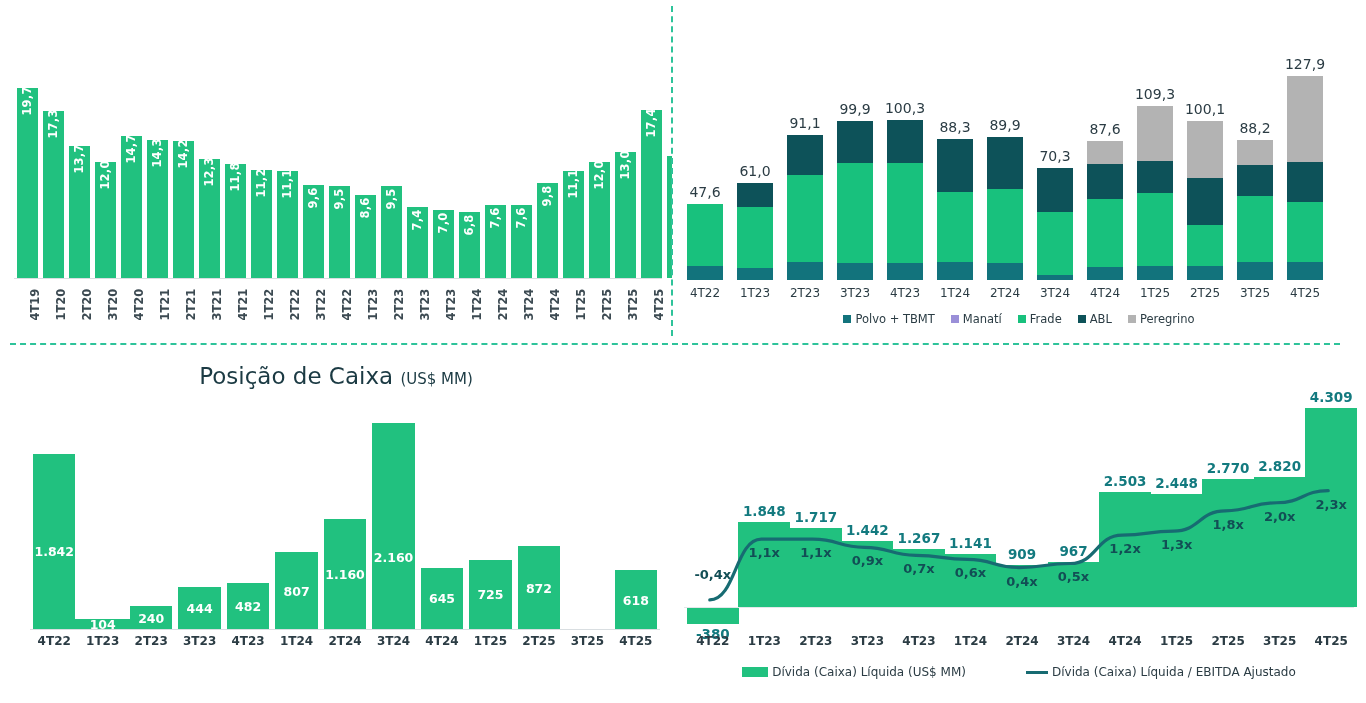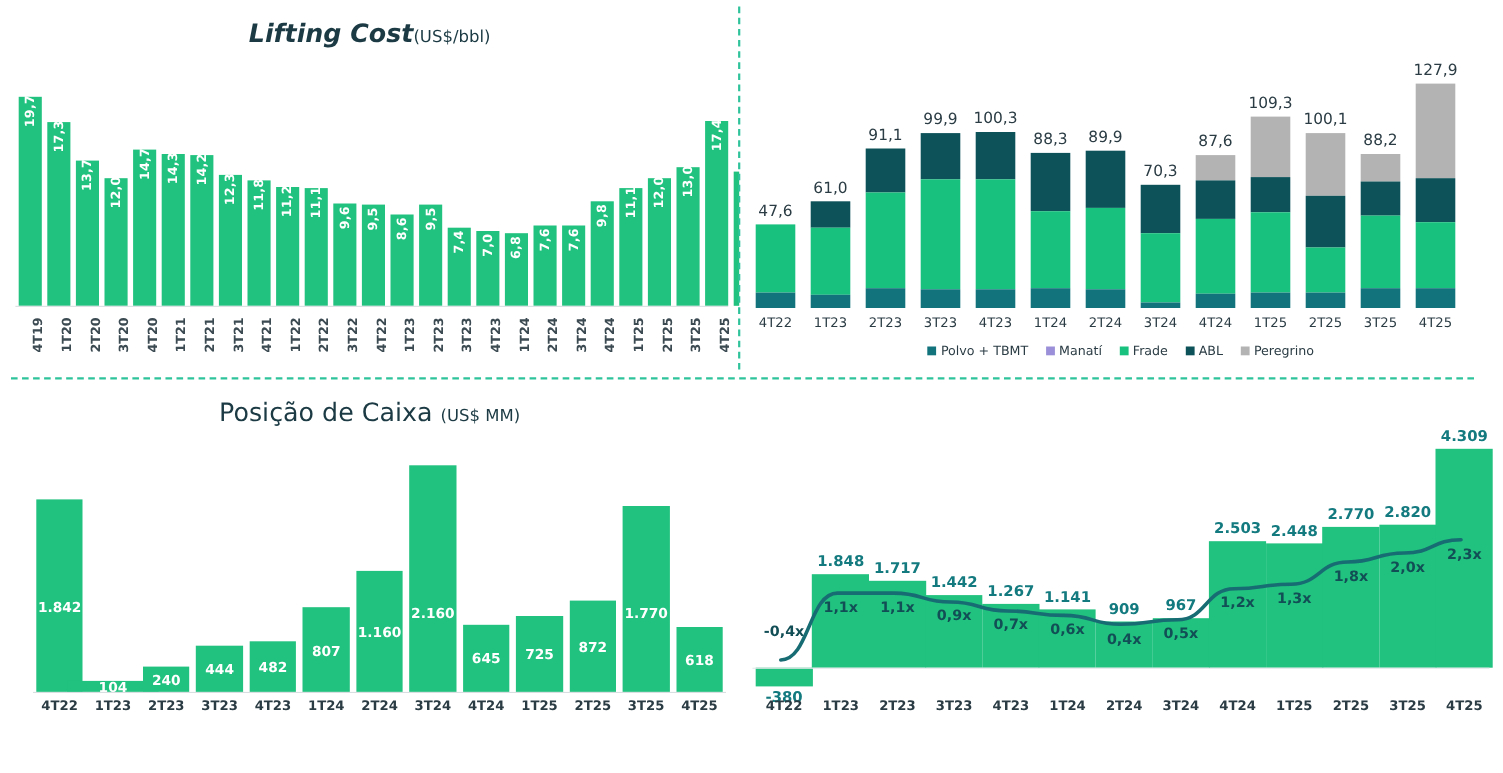--- a/index.html
+++ b/index.html
@@ -98,23 +98,20 @@
   #divida .xlab{font-size:12px;font-weight:700;color:#2b3c44;}
   #divida svg{position:absolute;left:0;top:0;pointer-events:none;}
   #divida .axis{position:absolute;height:1px;background:#e3e7e9;}
 </style>
 </head>
 <body>
 
 <div class="grid">
 
   <div class="panel" id="panel-lifting">
-    <div class="title" style="position:absolute;top:18px;left:0;">
-      <span class="title-italic">Lifting Cost</span><span class="sub">(US$/bbl)</span>
-    </div>
     <div class="plot" id="lifting" style="left:14px;top:80px;width:648px;height:198px;">
         <div class="col">
           <div class="bar" style="height: 190.273px; background: rgb(33, 193, 127);">
             <span class="vlabel">19,7</span>
           </div>
           <span class="xlab">4T19</span>
         </div>
         <div class="col">
           <div class="bar" style="height: 167.093px; background: rgb(33, 193, 127);">
             <span class="vlabel">17,3</span>
@@ -481,23 +478,20 @@
           </div>
           <span class="xlab">1T25</span>
         </div>
         <div class="col">
           <div class="bar" style="height: 83.0296px; background: rgb(33, 193, 127);">
             <span class="inlab" style="bottom: 33.5148px;">872</span>
           </div>
           <span class="xlab">2T25</span>
         </div>
         <div class="col">
-          <div class="bar" style="height: 168.535px; background: rgb(33, 193, 127);">
-            <span class="inlab" style="bottom: 64px;">1.770</span>
-          </div>
           <span class="xlab">3T25</span>
         </div>
         <div class="col">
           <div class="bar" style="height: 58.8443px; background: rgb(33, 193, 127);">
             <span class="inlab" style="bottom: 21.4222px;">618</span>
           </div>
           <span class="xlab">4T25</span>
         </div>
       </div>
     <div class="axis" style="position:absolute;left:30px;top:284px;width:630px;height:1px;background:#d9dee1;"></div>
@@ -581,18 +575,28 @@
           <div class="bar" style="position: absolute; left: 0px; width: 52px; top: 13.4088px; height: 198.552px; background: rgb(33, 193, 127);"></div>
           <span class="toplab" style="top: -5.59118px;">4.309</span>
           <span class="ratio" style="top: 101.631px;">2,3x</span>
           <span class="xlab" style="position: absolute; left: 0px; right: 0px; top: 239px;">4T25</span>
         </div>
         <div class="axis" style="left: 0px; width: 670px; top: 211.961px;"></div>
         <svg width="670" height="245">
           <path d="M25.76923076923077,204.90555555555557 C51.53846153846154,204.90555555555557 51.53846153846154,144.19722222222222 77.3076923076923,144.19722222222222 C103.07692307692307,144.19722222222222 103.07692307692307,144.19722222222222 128.84615384615384,144.19722222222222 C154.6153846153846,144.19722222222222 154.6153846153846,152.29166666666669 180.3846153846154,152.29166666666669 C206.15384615384616,152.29166666666669 206.15384615384616,160.38611111111112 231.92307692307693,160.38611111111112 C257.6923076923077,160.38611111111112 257.6923076923077,164.43333333333334 283.46153846153845,164.43333333333334 C309.2307692307692,164.43333333333334 309.2307692307692,172.52777777777777 335,172.52777777777777 C360.7692307692308,172.52777777777777 360.7692307692308,168.48055555555555 386.53846153846155,168.48055555555555 C412.3076923076923,168.48055555555555 412.3076923076923,140.15000000000003 438.0769230769231,140.15000000000003 C463.84615384615387,140.15000000000003 463.84615384615387,136.1027777777778 489.61538461538464,136.1027777777778 C515.3846153846154,136.1027777777778 515.3846153846154,115.86666666666667 541.1538461538461,115.86666666666667 C566.9230769230769,115.86666666666667 566.9230769230769,107.77222222222224 592.6923076923076,107.77222222222224 C618.4615384615383,107.77222222222224 618.4615384615383,95.63055555555557 644.2307692307692,95.63055555555557" fill="none" stroke="#176b72" stroke-width="3.2" stroke-linecap="round"></path>
         </svg>
       </div>
+    <div class="legend" id="divida-legend" style="left:0;top:320px;gap:60px;">
+        <span class="it">
+          <span class="sw" style="width: 26px; height: 10px; background: rgb(33, 193, 127);"></span>
+          <span style="font-size: 12px;">Dívida (Caixa) Líquida (US$ MM)</span>
+        </span>
+        <span class="it">
+          <span class="ln" style="background: rgb(23, 107, 114);"></span>
+          <span style="font-size: 12px;">Dívida (Caixa) Líquida / EBITDA Ajustado</span>
+        </span>
+      </div>
   </div>
 
 </div>
 
 <div class="divider-v"></div>
 <div class="divider-h"></div>
 
 </body></html>

